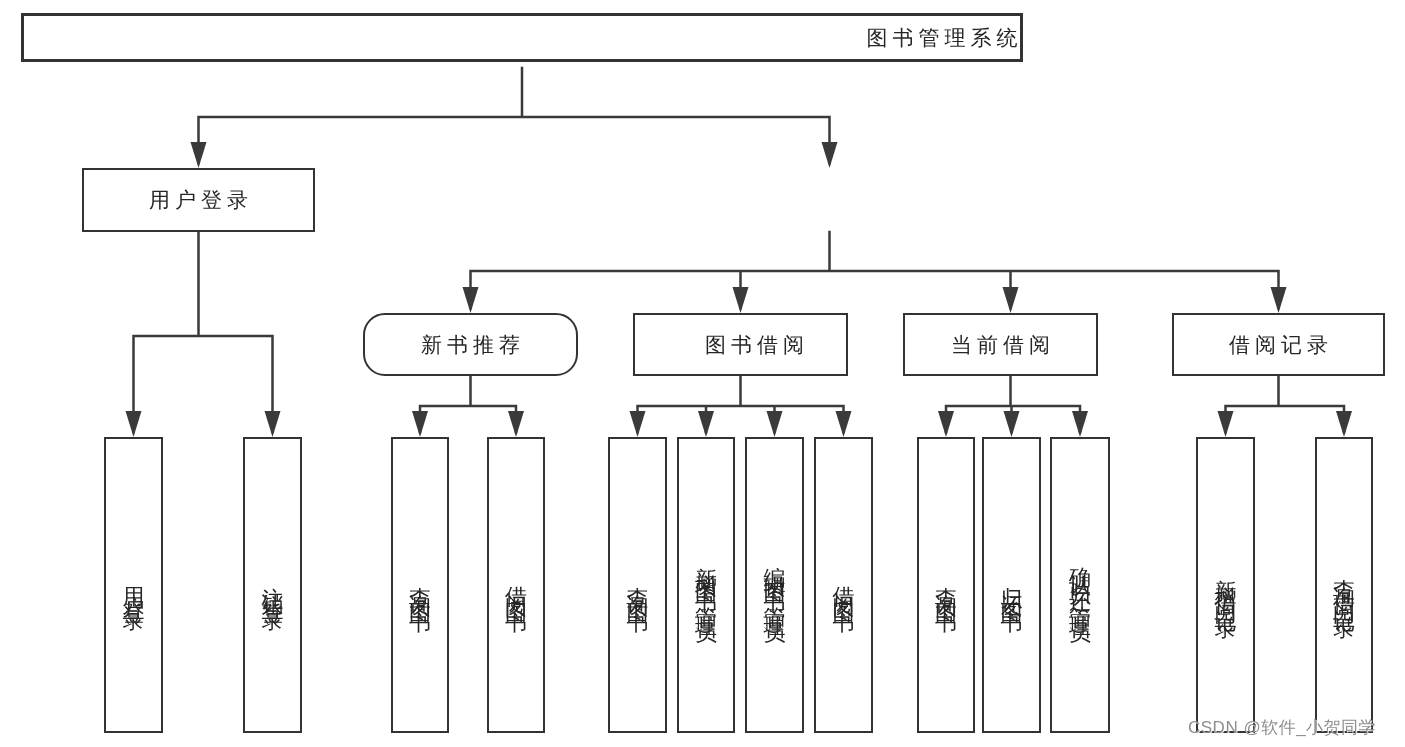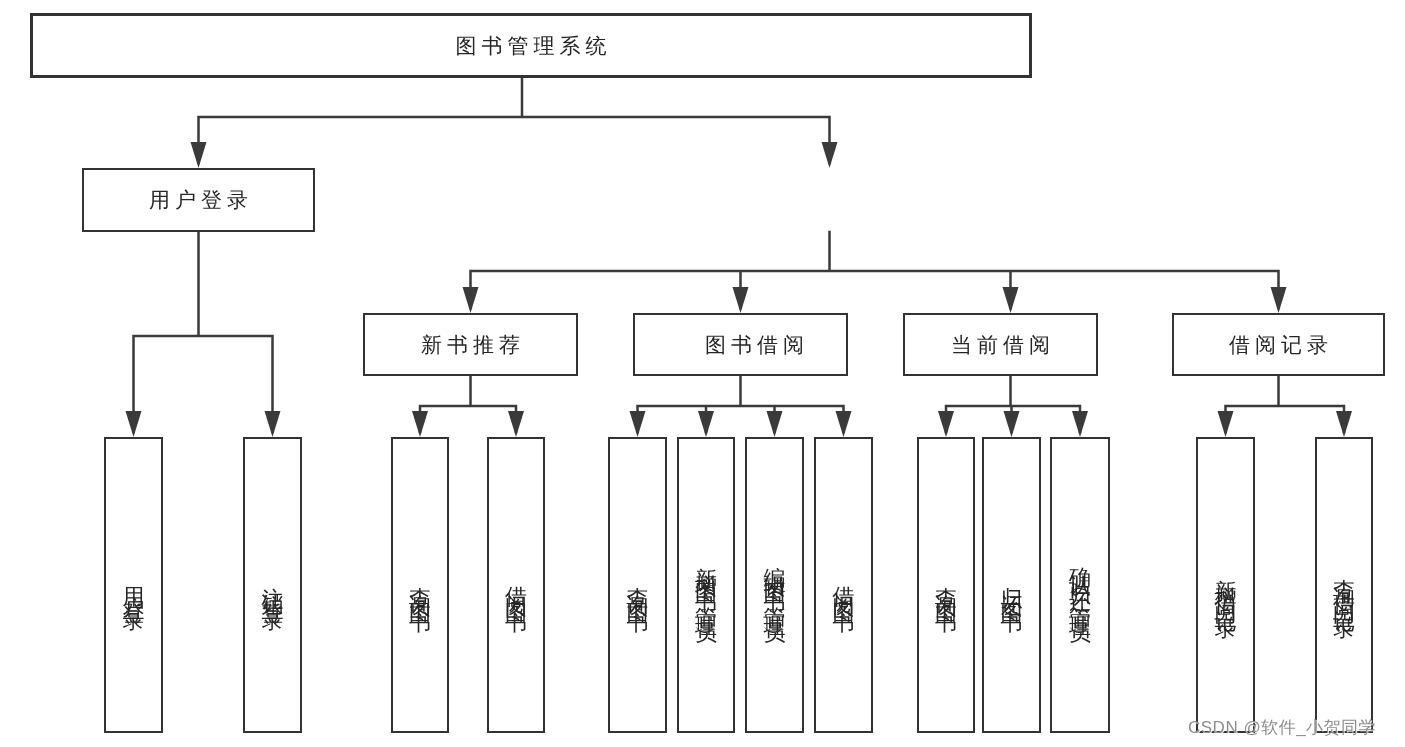--- a/index.html
+++ b/index.html
@@ -21,24 +21,24 @@
     position:absolute;background:#fff;border:2.5px solid var(--border);
     box-sizing:border-box;display:flex;align-items:center;justify-content:center;
     z-index:2;
   }
   .node.h{font-size:21px;letter-spacing:5px;}
   .node.h .lbl{white-space:nowrap;transform:translateX(2.5px);}
   .node.v .lbl{
     writing-mode:vertical-rl;text-orientation:mixed;
     font-size:22px;letter-spacing:8px;line-height:1;
   }
-  #box-root{left:30px;top:13px;width:1002px;height:65px;border-width:3px;}
+  #box-root{left:21px;top:13px;width:1002px;height:49px;border-width:3px;justify-content:flex-end;}
   #box-user-login{left:82px;top:168px;width:233px;height:64px;}
   #box-book-mgmt{left:712px;top:168px;width:235px;height:64px;}
-  #box-new-book{left:363px;top:313px;width:215px;height:63px;}
+  #box-new-book{left:363px;top:313px;width:215px;height:63px;border-radius:22px;}
   #box-book-borrow{left:633px;top:313px;width:215px;height:63px;padding-left:28px;}
   #box-current-borrow{left:903px;top:313px;width:195px;height:63px;}
   #box-borrow-records{left:1172px;top:313px;width:213px;height:63px;}
   .leaf{top:437px;height:296px;}
   #leaf-1{left:104px;width:59px;}
   #leaf-2{left:243px;width:59px;}
   #leaf-3{left:391px;width:58px;}
   #leaf-4{left:487px;width:58px;}
   #leaf-5{left:608px;width:59px;}
   #leaf-6{left:677px;width:58px;}

